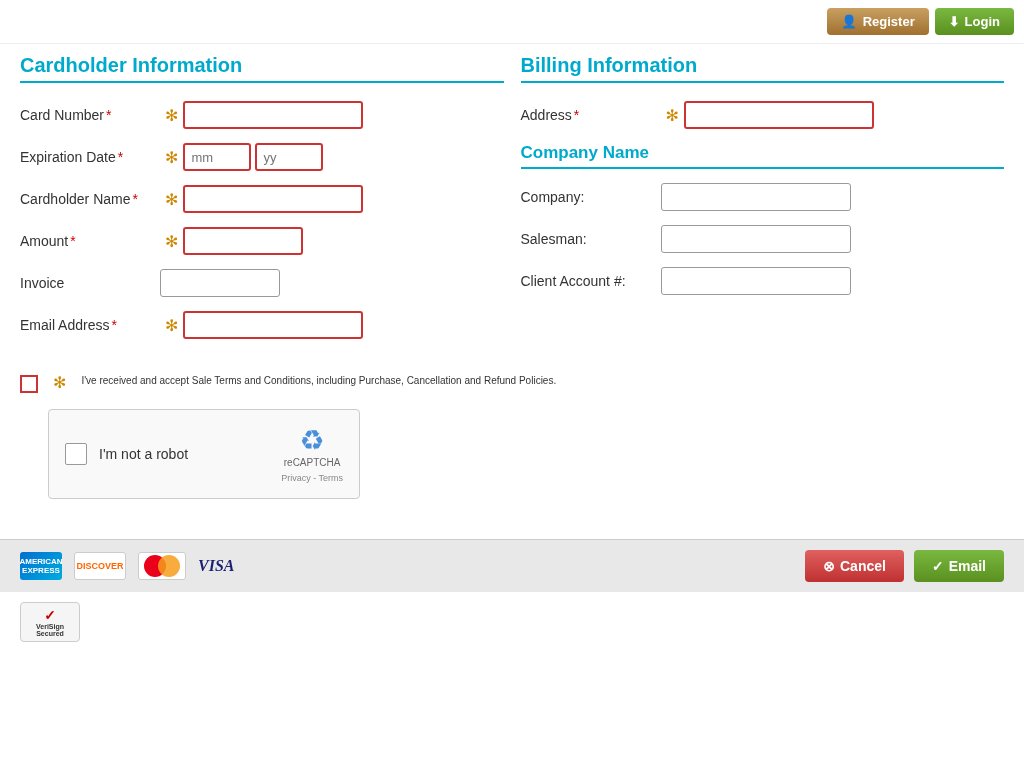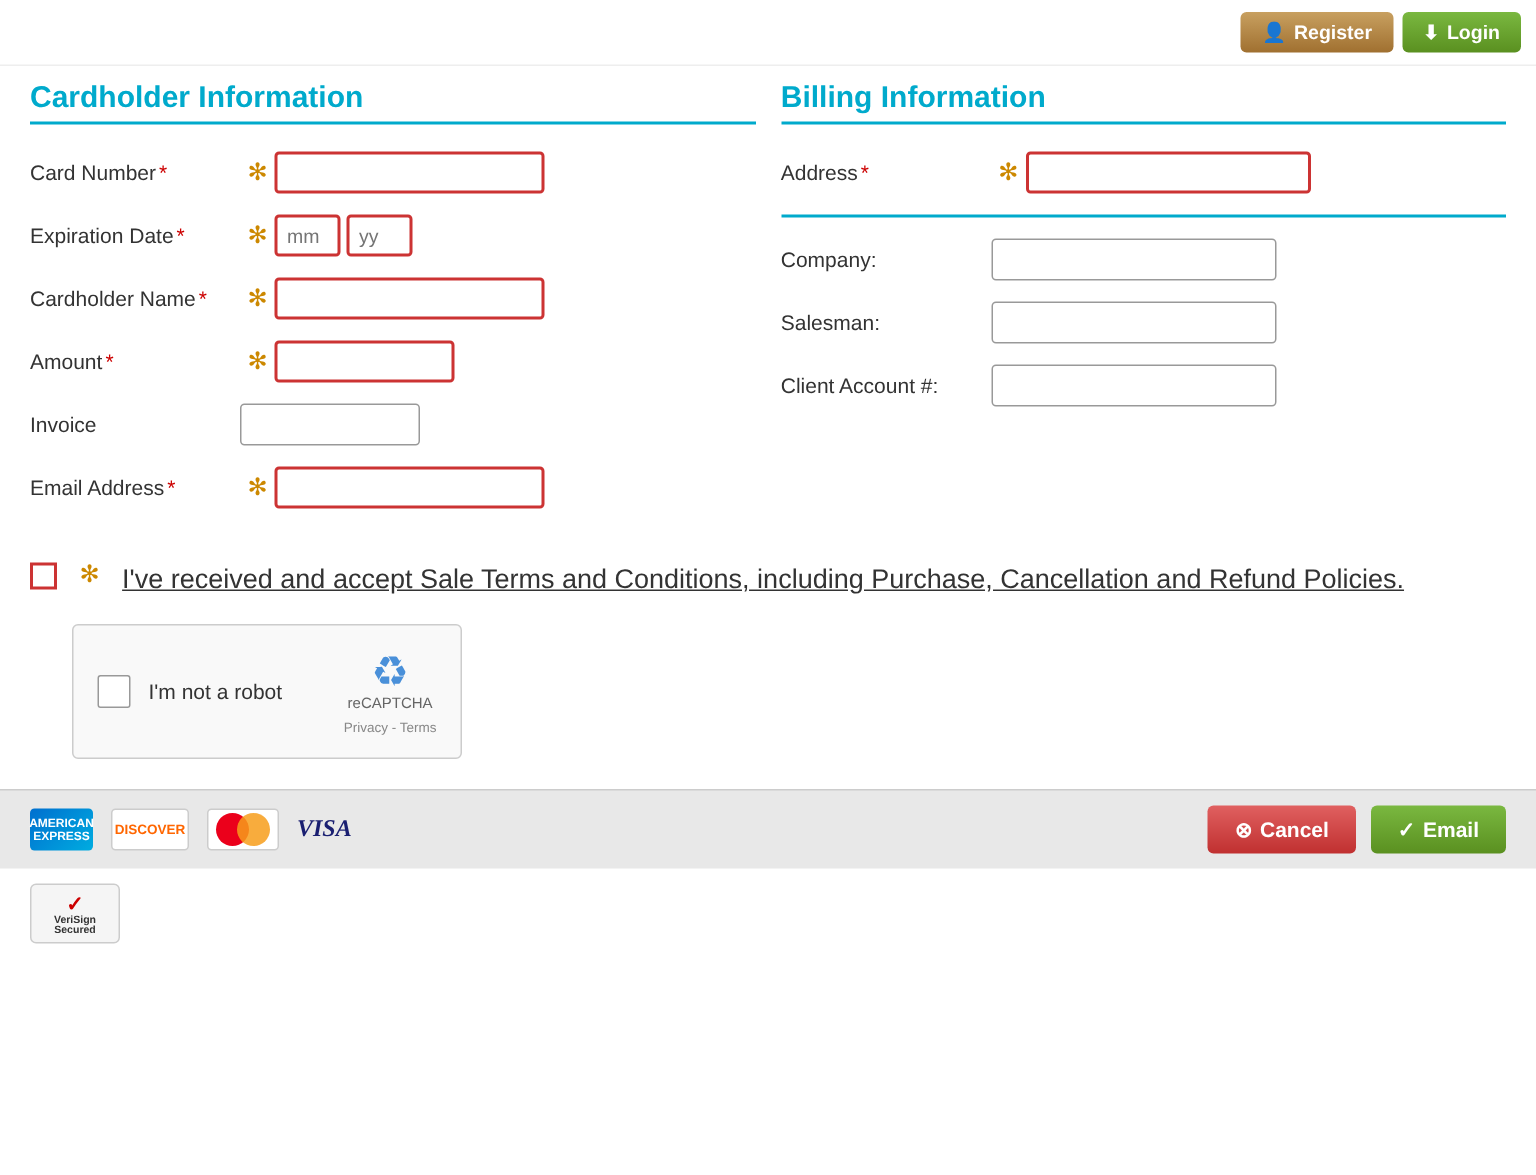--- a/index.html
+++ b/index.html
@@ -89,21 +89,21 @@
       padding: 4px 6px;
       font-size: 13px;
       height: 28px;
       outline: none;
     }
     .field-input.no-required {
       border: 1px solid #999;
     }
     .input-wide { width: 180px; }
     .input-medium { width: 120px; }
-    .input-small { width: 44px; }
+    .input-small { width: 68px; }
 
     .expiry-group {
       display: flex;
       gap: 4px;
     }
 
     
     .subsection-title {
       color: #00aacc;
       font-size: 17px;
@@ -151,36 +151,36 @@
       height: 18px;
       border: 2px solid #cc3333;
       margin-top: 2px;
       flex-shrink: 0;
       cursor: pointer;
       appearance: none;
       -webkit-appearance: none;
       background: #fff;
     }
     .terms-text {
-      font-size: 18px;
+      font-size: 10px;
       line-height: 1.5;
       flex: 1;
-      text-decoration: underline;
     }
 
     
     .recaptcha-box {
-      width: 260px;
+      width: 312px;
       border: 1px solid #ccc;
       border-radius: 4px;
       padding: 14px 16px;
       display: flex;
       align-items: center;
       justify-content: space-between;
       margin-left: 28px;
+      margin-bottom: 20px;
       background: #f9f9f9;
     }
     .recaptcha-left {
       display: flex;
       align-items: center;
       gap: 12px;
     }
     .recaptcha-check {
       width: 22px;
       height: 22px;
@@ -425,20 +425,21 @@
       <hr class="section-divider">
 
       <div class="billing-field-row">
         <div class="billing-label">
           <span>Address</span><span class="required-star">*</span>
         </div>
         <span class="snowflake-icon">✻</span>
         <input class="billing-input required-border" type="text" placeholder="" style="">
       </div>
 
+      <div class="subsection-title">Company Name</div>
       <hr class="subsection-divider">
 
       <div class="billing-field-row">
         <div class="billing-label">Company:</div>
         <input class="billing-input" type="text" placeholder="" style="">
       </div>
 
       <div class="billing-field-row">
         <div class="billing-label">Salesman:</div>
         <input class="billing-input" type="text" placeholder="" style="">

